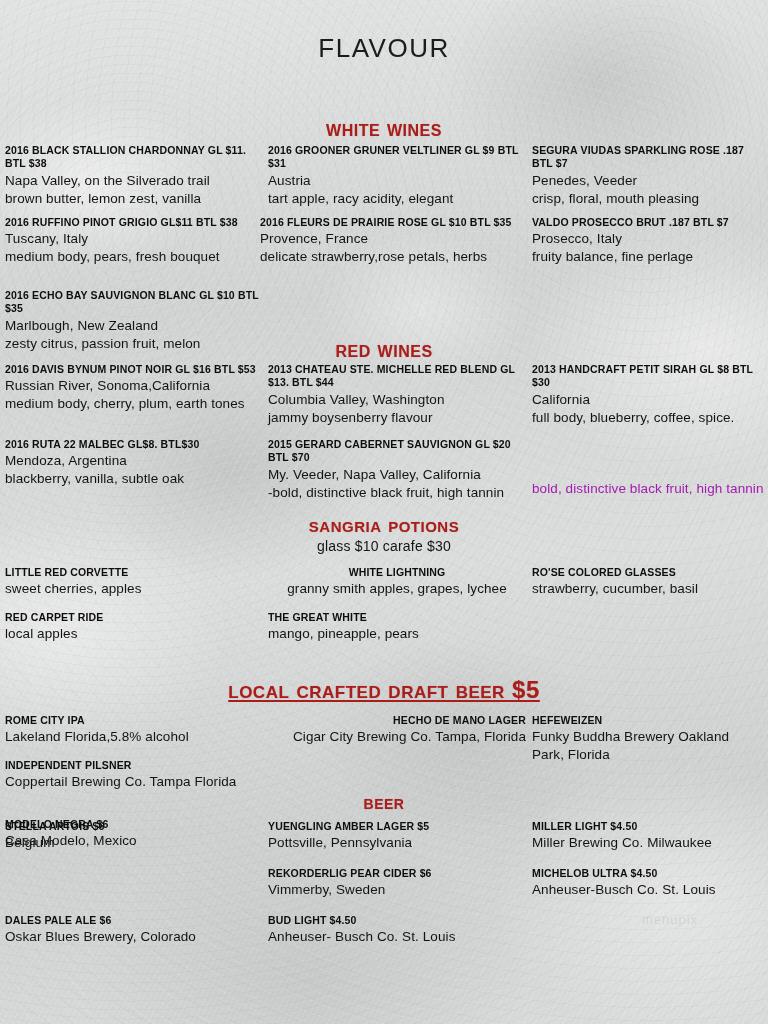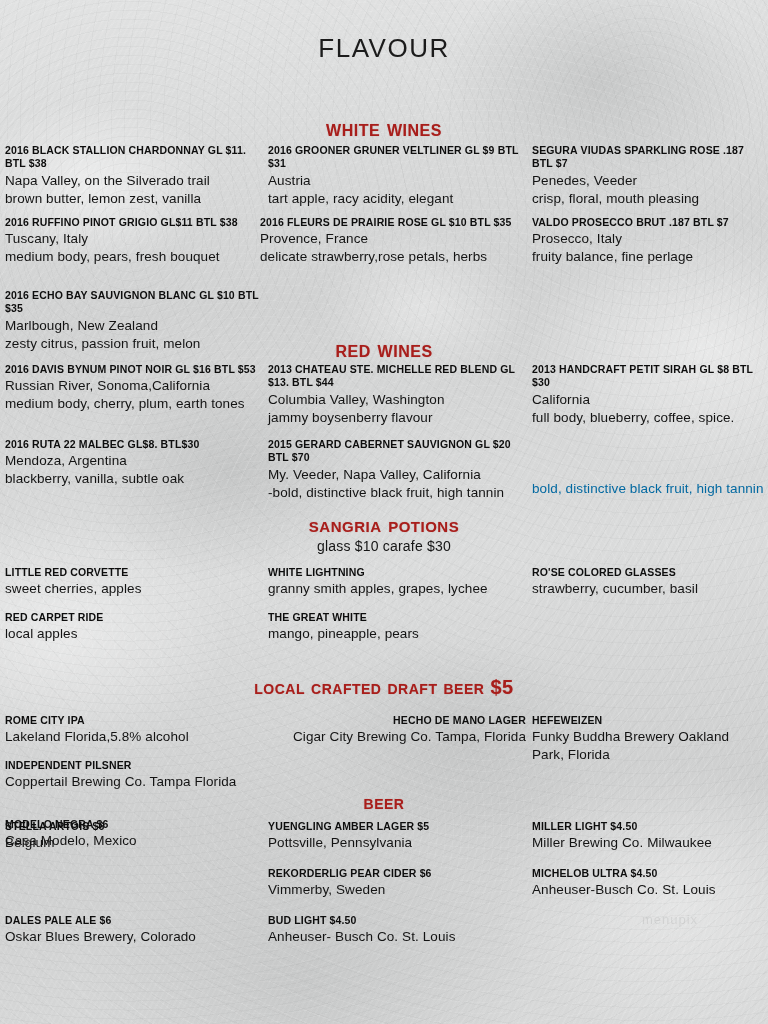--- a/index.html
+++ b/index.html
@@ -101,21 +101,21 @@
     font-weight: 700;
     color: #a81e1b;
     font-variant: small-caps;
     text-transform: lowercase;
     letter-spacing: 0.5px;
     text-shadow: 0 0 1px rgba(168,30,27,0.35);
   }
   .sh-white   { top: 115px;  font-size: 23px; }
   .sh-red     { top: 336px;  font-size: 23px; }
   .sh-sangria { top: 512px;  font-size: 22px; }
-  .sh-draft   { top: 676px;  font-size: 20px; }
+  .sh-draft   { top: 676px;  font-size: 24px; text-decoration: underline; }
   .sh-beer    { top: 791px;  font-size: 20px; }
 
   .sangria-sub {
     position: absolute;
     left: 0;
     right: 0;
     top: 538px;
     text-align: center;
     font-size: 14px;
     font-weight: 400;
@@ -139,21 +139,21 @@
     font-weight: 400;
     line-height: 1.32;
     color: #131313;
     letter-spacing: 0.1px;
     margin: 0;
   }
   .orphan-line {
     position: absolute;
     font-size: 13.5px;
     line-height: 1.32;
-    color: #0369a1;
+    color: #a21caf;
     letter-spacing: 0.1px;
   }
 </style>
 </head>
 <body>
 
 <div id="menu-page">
 
   <div id="texture-layer"></div>
   <div id="texture-speckle"></div>
@@ -233,21 +233,21 @@
         </div>
         <div class="orphan-line" style="left: 532px; top: 480px; width: 232px;">bold, distinctive black fruit, high tannin</div>
         <div class="item" style="left: 5px; top: 566px; width: 256px;">
           <div class="item-name">LITTLE RED CORVETTE</div>
           <div class="item-line">sweet cherries, apples</div>
         </div>
         <div class="item" style="left: 5px; top: 611px; width: 256px;">
           <div class="item-name">RED CARPET RIDE</div>
           <div class="item-line">local apples</div>
         </div>
-        <div class="item" style="left: 268px; top: 566px; width: 258px;">
+        <div class="item" style="left: 268px; top: 566px; width: 258px; text-align: center;">
           <div class="item-name">WHITE LIGHTNING</div>
           <div class="item-line">granny smith apples, grapes, lychee</div>
         </div>
         <div class="item" style="left: 268px; top: 611px; width: 258px;">
           <div class="item-name">THE GREAT WHITE</div>
           <div class="item-line">mango, pineapple, pears</div>
         </div>
         <div class="item" style="left: 532px; top: 566px; width: 232px;">
           <div class="item-name">RO'SE COLORED GLASSES</div>
           <div class="item-line">strawberry, cucumber, basil</div>

